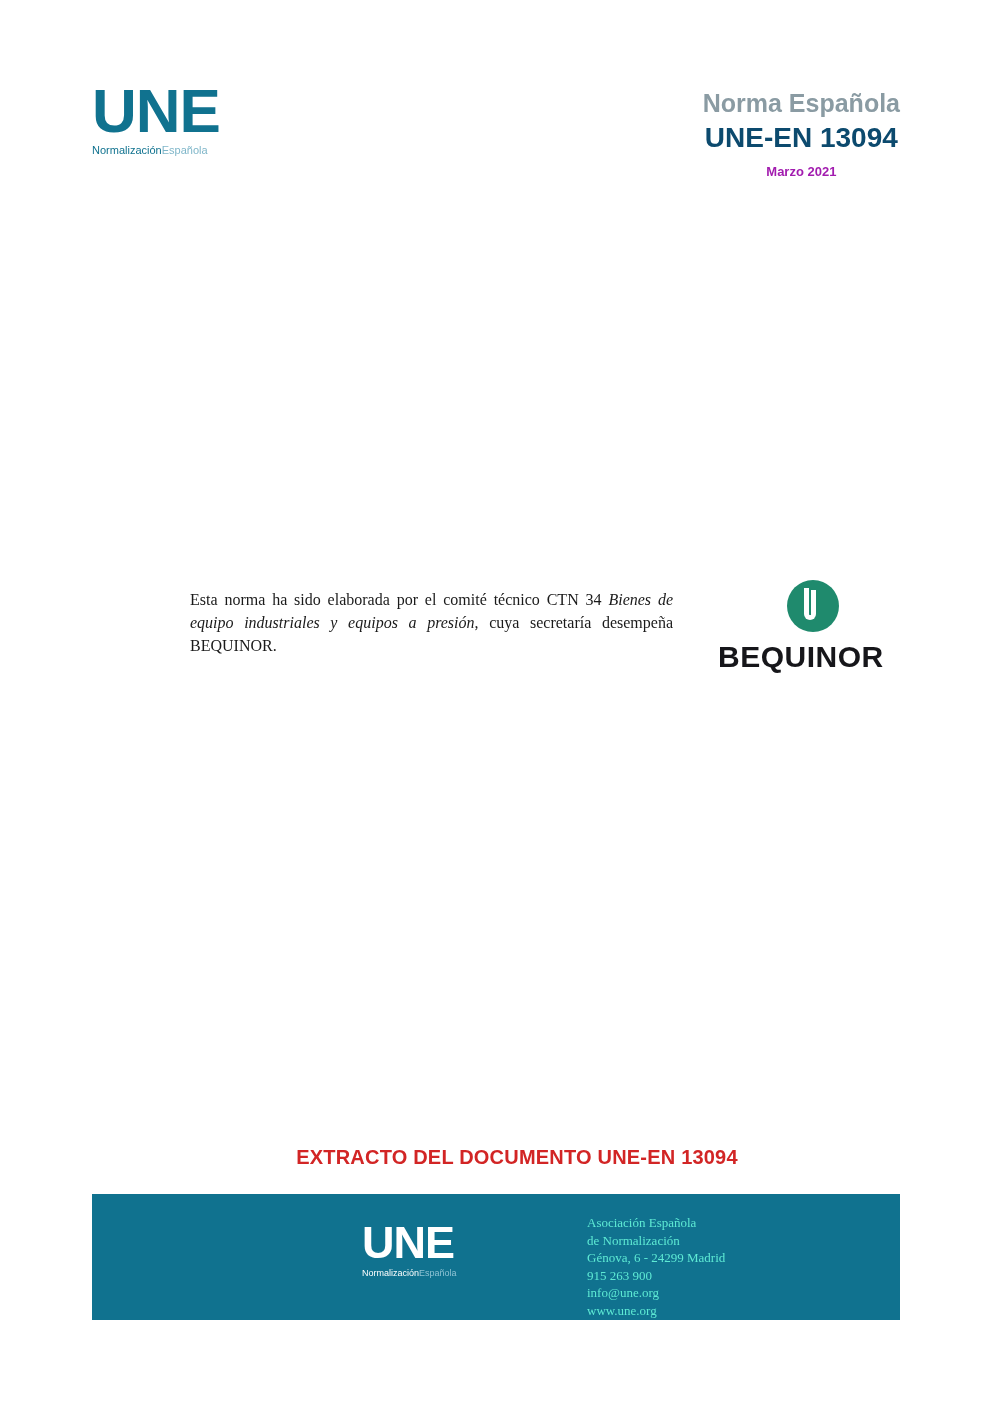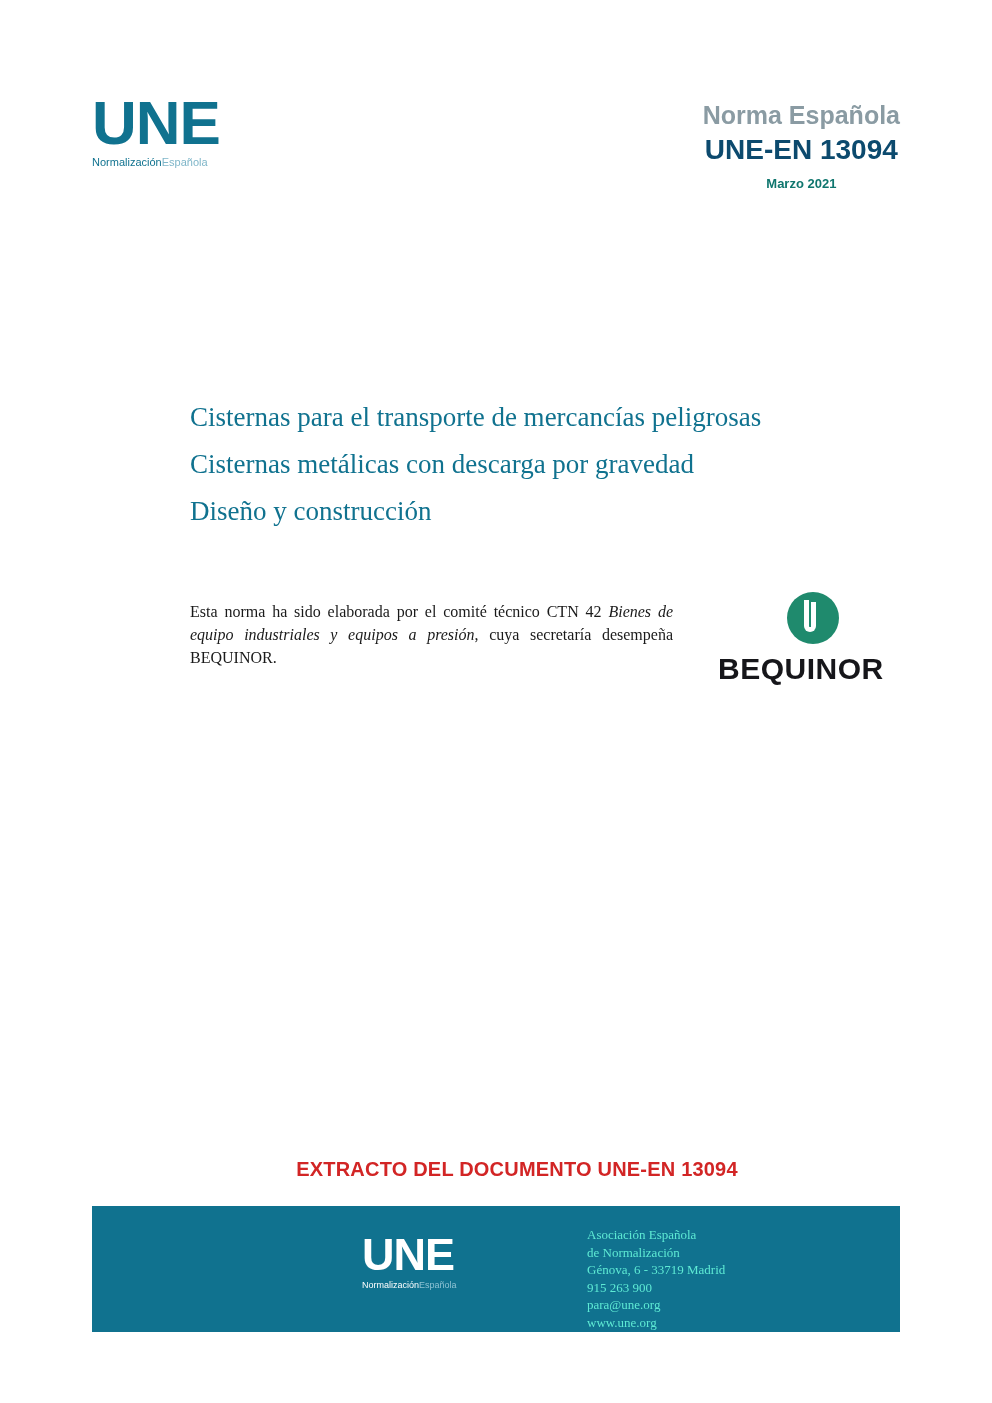--- a/index.html
+++ b/index.html
@@ -11,21 +11,21 @@
     width: 992px;
     height: 1403px;
     position: relative;
     font-family: "Liberation Serif", serif;
     color: #000000;
     overflow: hidden;
   }
 
   .page {
     position: absolute;
-    left: 0; top: 12px;
+    left: 0; top: 0;
     width: 992px;
     height: 1117px;
     background: #ffffff;
   }
 
   
   .une-logo-top {
     position: absolute;
     left: 92px;
     top: 80px;
@@ -65,21 +65,21 @@
   .hdr-code {
     font-size: 28px;
     font-weight: bold;
     color: #0c4a6e;
     line-height: 36px;
     margin-top: 2px;
   }
   .hdr-date {
     font-size: 13px;
     font-weight: bold;
-    color: #0f766e;
+    color: #a21caf;
     margin-top: 8px;
   }
 
   
   .title-block {
     position: absolute;
     left: 190px;
     top: 382px;
     width: 700px;
   }
@@ -213,43 +213,38 @@
     <div class="une-wordmark">UNE</div>
     <div class="une-sub"><span>Normalización</span><span class="light">Española</span></div>
   </div>
 
   <div class="header-right">
     <div class="hdr-norma">Norma Española</div>
     <div class="hdr-code">UNE-EN 13094</div>
     <div class="hdr-date">Marzo 2021</div>
   </div>
 
-  <div class="title-block">
-    <div class="title-line">Cisternas para el transporte de mercancías peligrosas</div>
-    <div class="title-line">Cisternas metálicas con descarga por gravedad</div>
-    <div class="title-line">Diseño y construcción</div>
-  </div>
-
-  <div class="note-block"><span>Esta norma ha sido elaborada por el comité técnico CTN 42 </span><span class="it">Bienes de equipo industriales y equipos a presión</span><span>, cuya secretaría desempeña BEQUINOR.</span></div>
+
+  <div class="note-block"><span>Esta norma ha sido elaborada por el comité técnico CTN 34 </span><span class="it">Bienes de equipo industriales y equipos a presión</span><span>, cuya secretaría desempeña BEQUINOR.</span></div>
 
   <div class="bequinor">
     <div class="beq-mark"></div>
     <div class="beq-text">BEQUINOR</div>
   </div>
 
   <div class="extract">EXTRACTO DEL DOCUMENTO UNE-EN 13094</div>
 
   <div class="footer">
     <div class="footer-logo">
       <div class="footer-wordmark">UNE</div>
       <div class="footer-sub"><span>Normalización</span><span class="light">Española</span></div>
     </div>
     <div class="footer-contact">
       <div>Asociación Española</div>
       <div>de Normalización</div>
-      <div>Génova, 6 - 33719 Madrid</div>
+      <div>Génova, 6 - 24299 Madrid</div>
       <div>915 263 900</div>
-      <div>para@une.org</div>
+      <div>info@une.org</div>
       <div>www.une.org</div>
     </div>
   </div>
 
 </div>
 
 </body></html>

